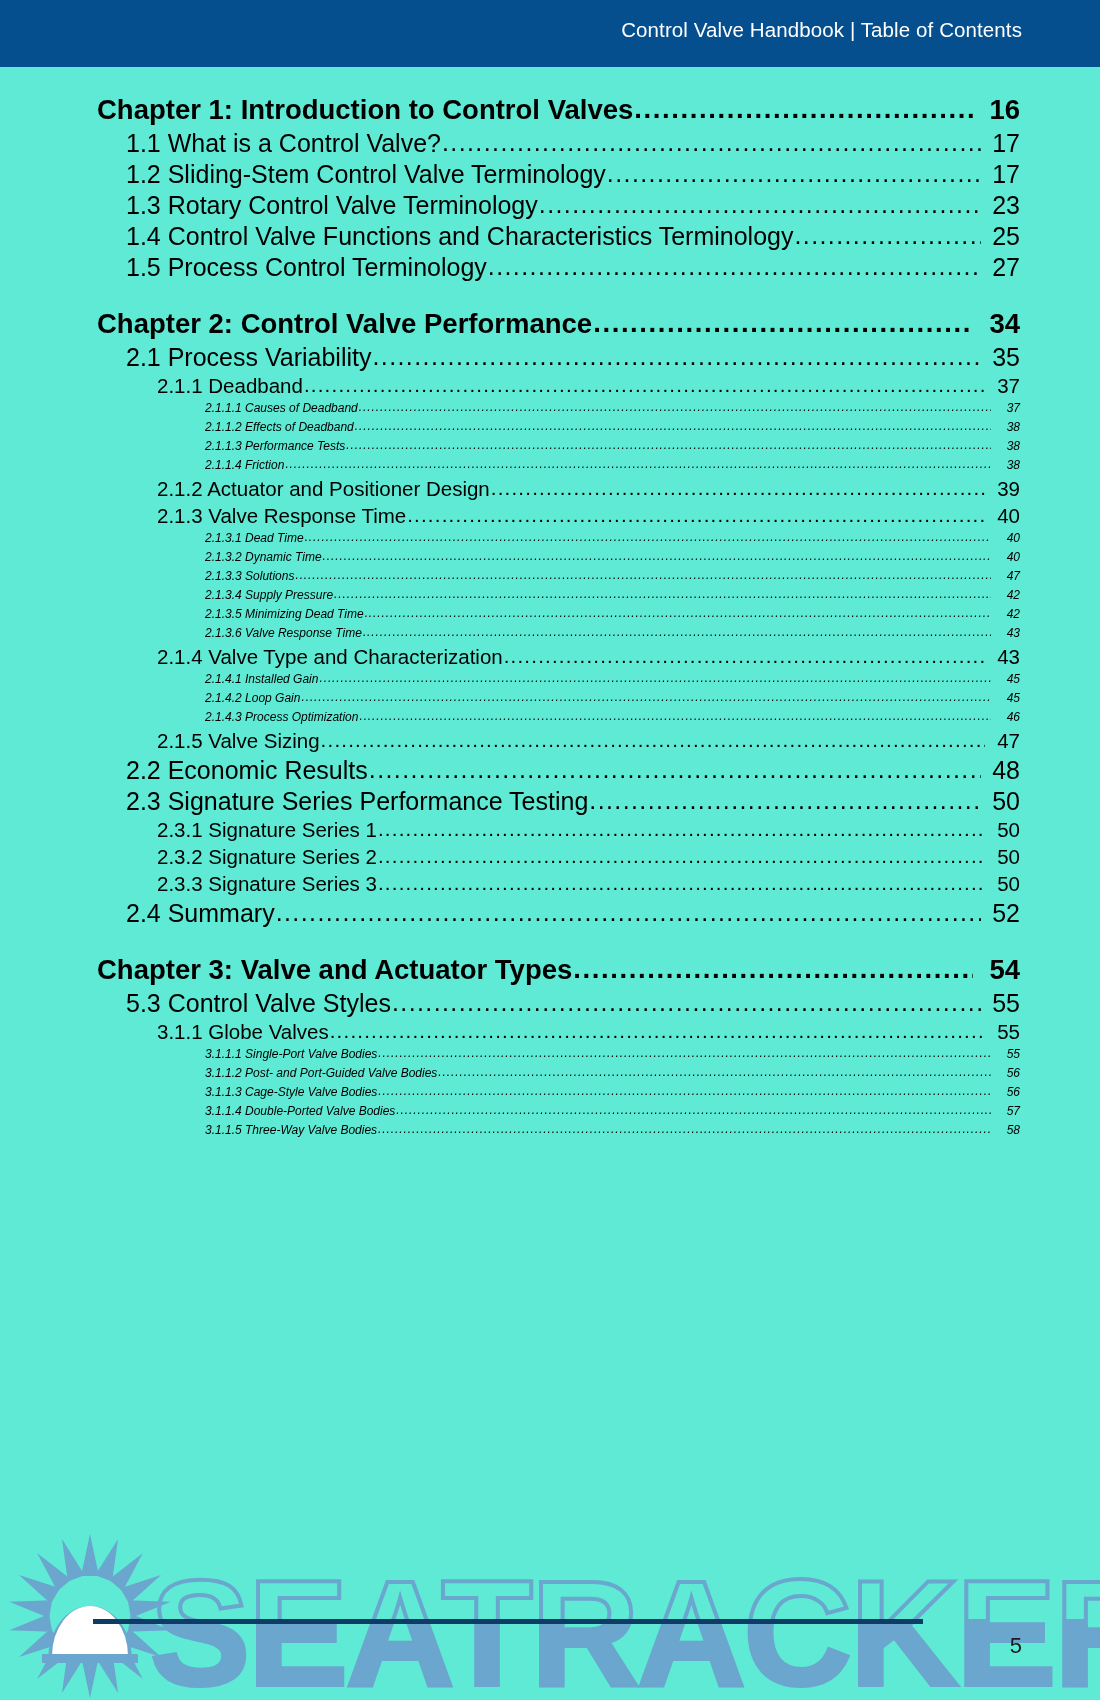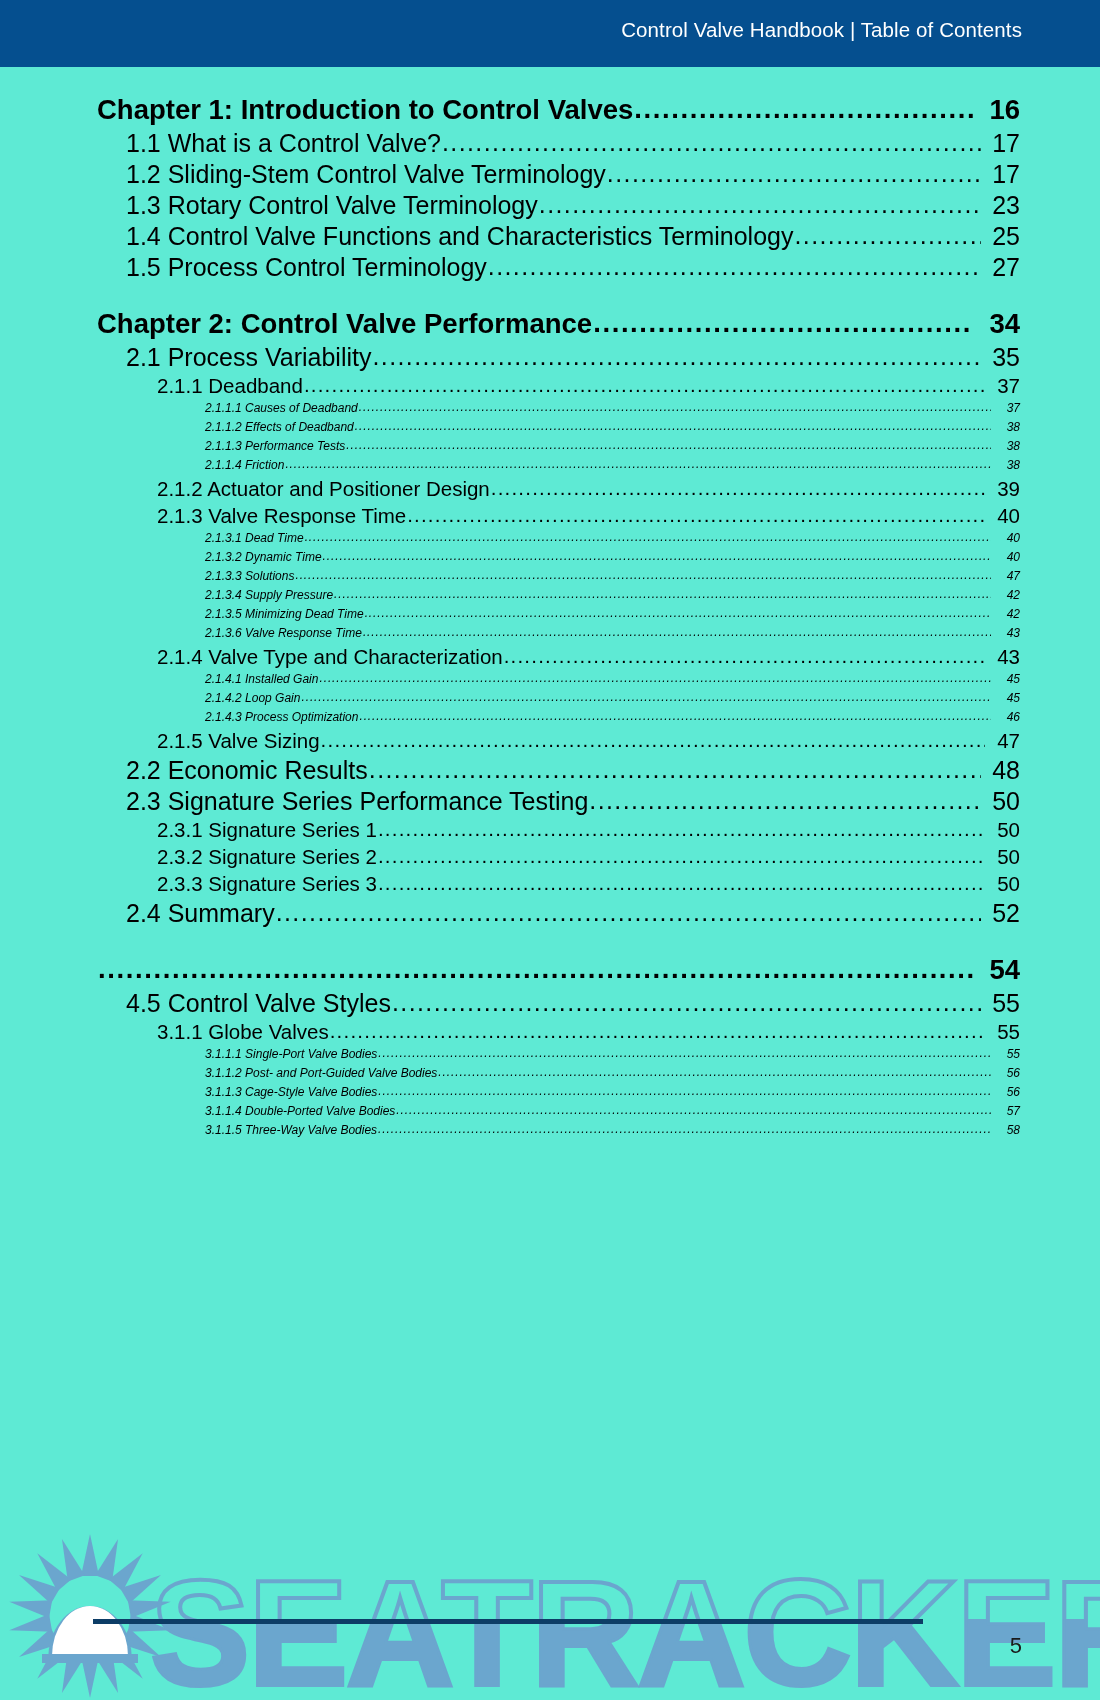--- a/index.html
+++ b/index.html
@@ -325,25 +325,26 @@
         <span class="label">2.3.3 Signature Series 3</span>
         <span class="leader"></span>
         <span class="pageno">50</span>
       </div>
       <div class="row lvl2">
         <span class="label">2.4 Summary</span>
         <span class="leader"></span>
         <span class="pageno">52</span>
       </div>
       <div class="row lvl1 gap-before">
+        <span class="label">Chapter 3: Valve and Actuator Types</span>
         <span class="leader"></span>
         <span class="pageno">54</span>
       </div>
       <div class="row lvl2">
-        <span class="label">4.5 Control Valve Styles</span>
+        <span class="label">5.3 Control Valve Styles</span>
         <span class="leader"></span>
         <span class="pageno">55</span>
       </div>
       <div class="row lvl3">
         <span class="label">3.1.1 Globe Valves</span>
         <span class="leader"></span>
         <span class="pageno">55</span>
       </div>
       <div class="row lvl4">
         <span class="label">3.1.1.1 Single-Port Valve Bodies</span>

